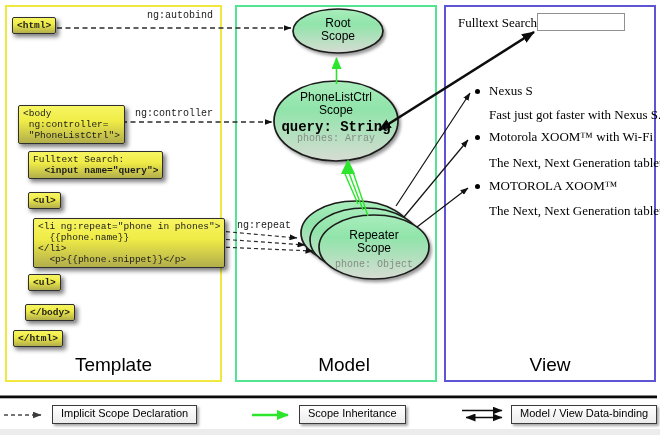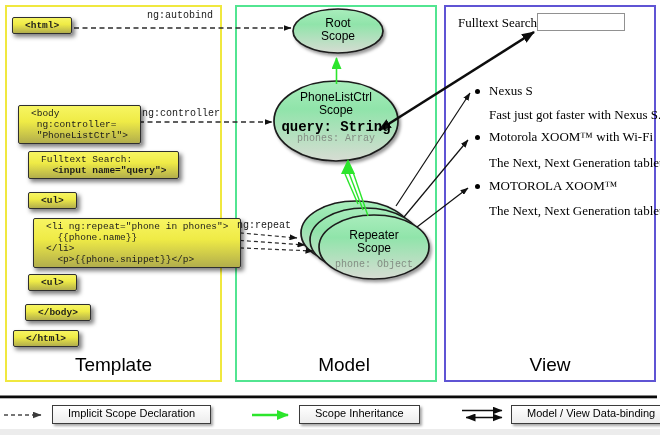--- a/index.html
+++ b/index.html
@@ -17,21 +17,21 @@
   #title-view{left:444px;width:212px;}
 
   svg.overlay{position:absolute;left:0;top:0;z-index:2;pointer-events:none;}
 
   .codebox{
     position:absolute;z-index:3;box-sizing:border-box;
     background:linear-gradient(180deg,#f7f562 0%,#efeb46 42%,#b2ae4c 100%);
     border:1.7px solid #2f2f2f;border-radius:2px;
     box-shadow:2.5px 3px 4px rgba(0,0,0,0.5);
     font-family:"Liberation Mono",monospace;font-size:9.5px;line-height:11px;
-    color:#1c1c1c;padding:2px 12px;white-space:pre;
+    color:#1c1c1c;padding:2px 4px;white-space:pre;
   }
   .codebox .b{font-weight:bold;}
   .bold{font-weight:bold;}
   .mono-label{position:absolute;z-index:3;font-family:"Liberation Mono",monospace;font-size:10px;color:#1a1a1a;white-space:pre;}
 
   .ellipse-label{position:absolute;z-index:3;text-align:center;color:#000;display:flex;flex-direction:column;align-items:center;}
   .ellipse-label .t{font-size:12px;line-height:13px;}
   .prop{font-family:"Liberation Mono",monospace;font-size:10px;line-height:12px;white-space:pre;}
   .prop-bold{font-weight:bold;font-size:14px;color:#000;}
   .prop-gray{color:#848e84;}
@@ -42,21 +42,21 @@
   input.search{
     position:absolute;z-index:3;left:537px;top:13px;width:88px;height:18px;
     border:1px solid #919191;box-sizing:border-box;background:#fff;
     font-family:"Liberation Serif",serif;font-size:12px;padding:1px 3px;
   }
 
   .legend-box{
     position:absolute;z-index:3;top:405px;height:19px;box-sizing:border-box;
     background:linear-gradient(#ffffff,#ececec);
     border:1.6px solid #3b3b3b;box-shadow:1.5px 2px 2.5px rgba(0,0,0,0.35);
-    font-size:11px;line-height:15.5px;padding:0 15px;color:#000;white-space:nowrap;
+    font-size:11px;line-height:15.5px;padding:0 8px;color:#000;white-space:nowrap;
   }
   #bottom-strip{position:absolute;left:0;top:429px;width:660px;height:6px;background:#ececec;z-index:0;}
 </style>
 </head>
 <body>
 
 <div class="col" id="col-template"></div>
 <div class="col" id="col-model"></div>
 <div class="col" id="col-view"></div>
 
@@ -120,21 +120,21 @@
   <g>
     <line x1="462" y1="410.5" x2="502" y2="410.5" stroke="#0d0d0d" stroke-width="1.7" marker-end="url(#arrM)"></line>
     <line x1="466" y1="417.5" x2="502" y2="417.5" stroke="#0d0d0d" stroke-width="1.7" marker-start="url(#arrM)" marker-end="url(#arrM)"></line>
   </g>
 </svg>
 
 <div class="codebox bold" style="left:12px;top:17px;"><span>&lt;html&gt;</span></div>
 <div class="mono-label" style="left:147px;top:10px;">ng:autobind</div>
 
 <div class="codebox" style="left:18px;top:105px;"><div>&lt;body</div><div> ng:controller=</div><div> "PhoneListCtrl"&gt;</div></div>
-<div class="mono-label" style="left:142px;top:108px;">ng:controller</div>
+<div class="mono-label" style="left:135px;top:108px;">ng:controller</div>
 
 <div class="codebox" style="left:28px;top:151px;"><div>Fulltext Search:</div><div class="b">  &lt;input name="query"&gt;</div></div>
 
 <div class="codebox bold" style="left:28px;top:192px;"><span>&lt;ul&gt;</span></div>
 
 <div class="codebox" style="left:33px;top:218px;"><div>&lt;li ng:repeat="phone in phones"&gt;</div><div>  {{phone.name}}</div><div>&lt;/li&gt;</div><div>  &lt;p&gt;{{phone.snippet}}&lt;/p&gt;</div></div>
 <div class="mono-label" style="left:237px;top:220px;">ng:repeat</div>
 
 <div class="codebox bold" style="left:28px;top:274px;"><span>&lt;ul&gt;</span></div>
 <div class="codebox bold" style="left:25px;top:304px;"><span>&lt;/body&gt;</span></div>

